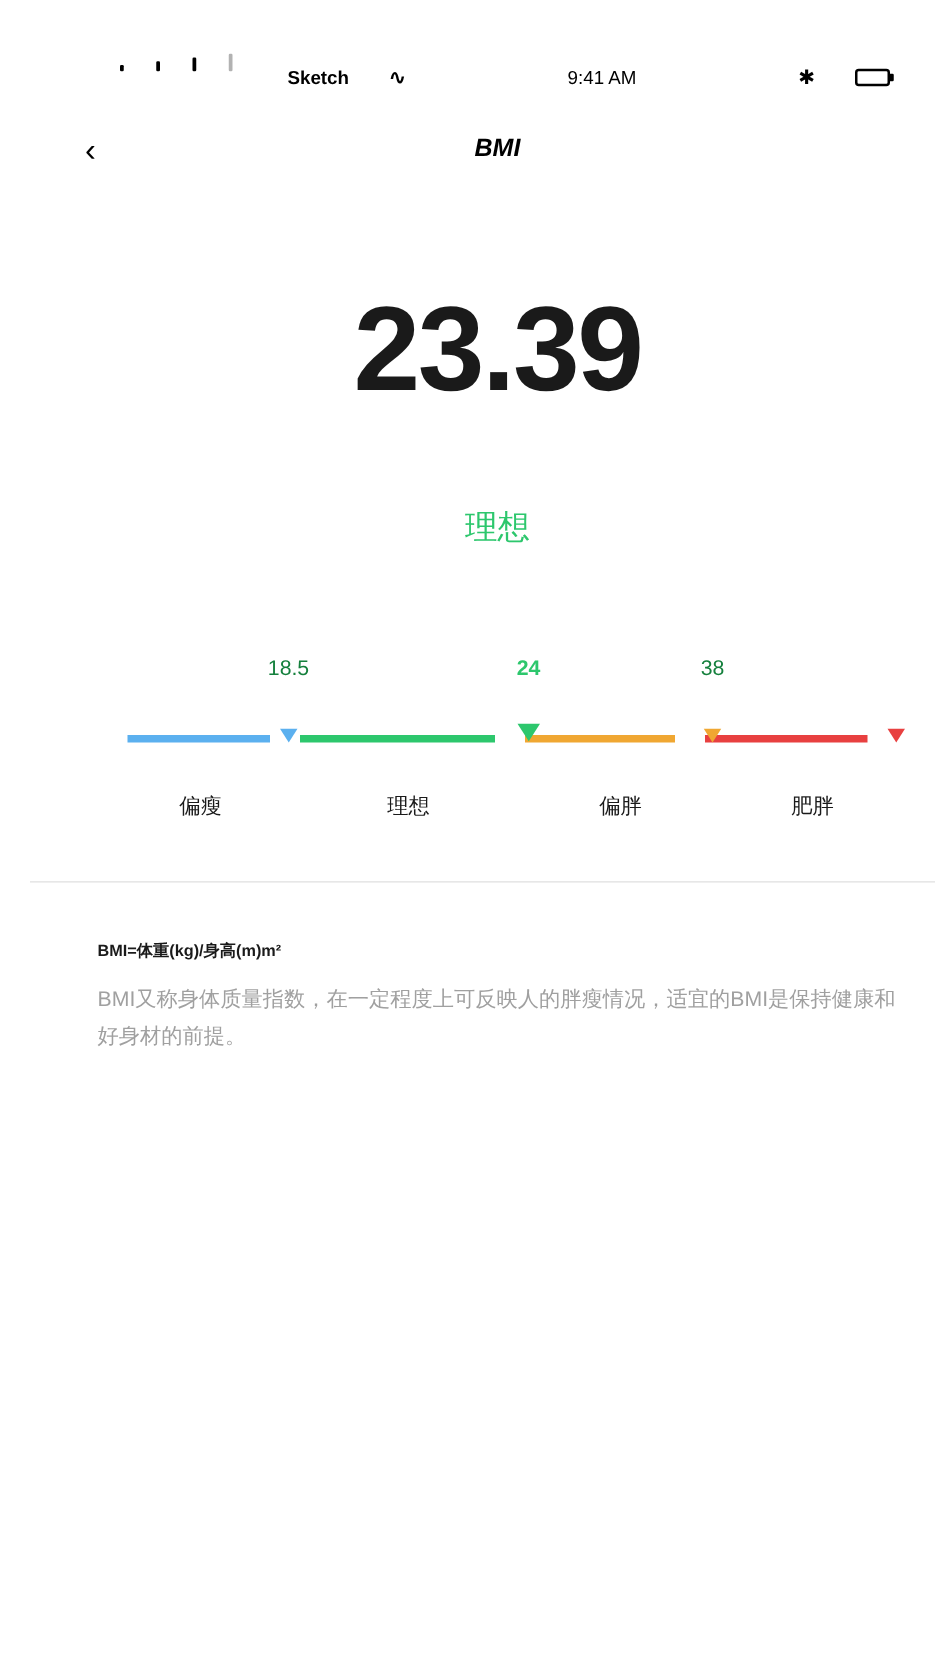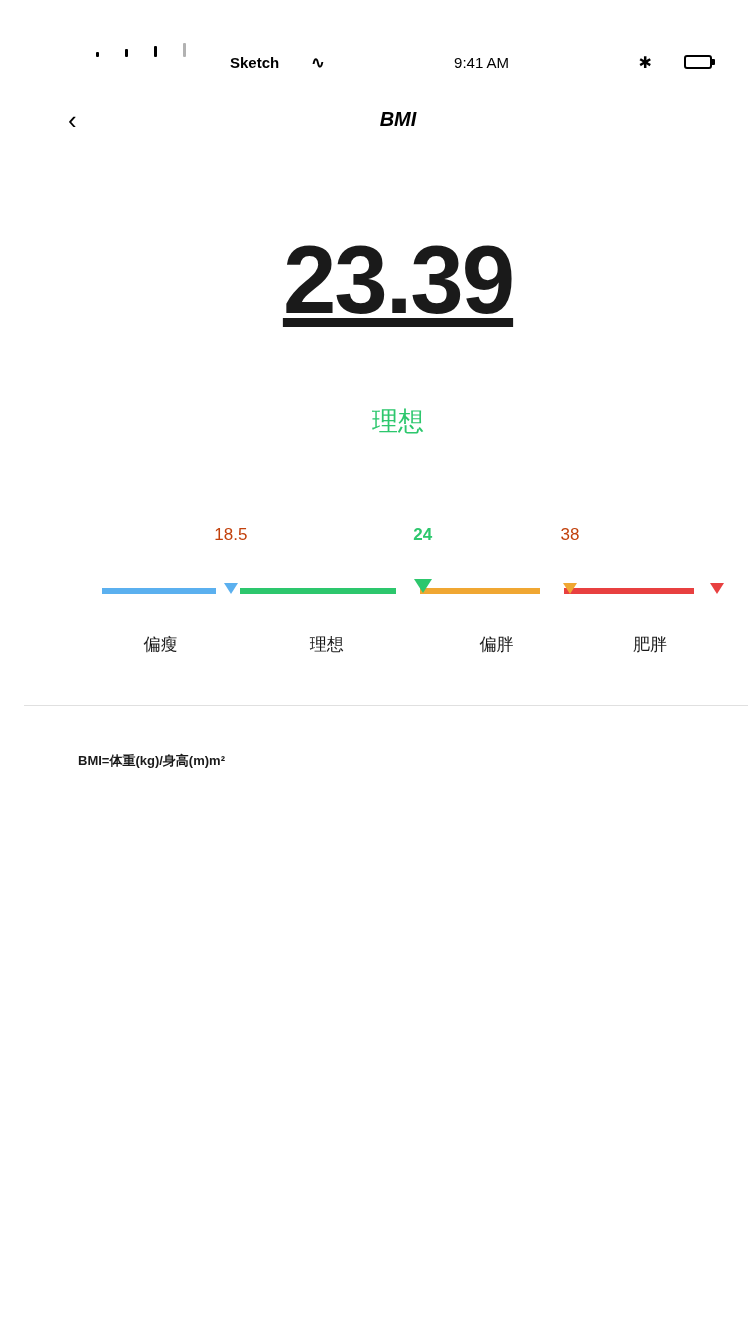--- a/index.html
+++ b/index.html
@@ -119,21 +119,20 @@
       justify-content: center;
       align-items: center;
       padding: 60px 0 30px;
     }
     .bmi-value {
       font-size: 96px;
       font-weight: 800;
       color: #1a1a1a;
       letter-spacing: -2px;
       line-height: 1;
-      text-decoration: underline;
     }
 
     
     .bmi-status-section {
       display: flex;
       justify-content: center;
       padding: 10px 0 50px;
     }
     .bmi-status-label {
       font-size: 26px;
@@ -150,21 +149,21 @@
       display: flex;
       position: relative;
       height: 36px;
       margin-bottom: 2px;
     }
 
     .scale-label-top {
       position: absolute;
       font-size: 17px;
       font-weight: 500;
-      color: #c2410c;
+      color: #15803d;
       transform: translateX(-50%);
     }
 
     
     .scale-bar-wrapper {
       position: relative;
       height: 48px;
       display: flex;
       align-items: center;
     }
@@ -319,13 +318,14 @@
     <span class="scale-category-label" style="left:63.5%;">偏胖</span>
     <span class="scale-category-label" style="left:87.5%;">肥胖</span>
   </div>
 
 </div>
 
 <div class="divider"></div>
 
 <div class="formula-section">
   <div class="formula-title">BMI=体重(kg)/身高(m)m²</div>
+  <div class="formula-desc">BMI又称身体质量指数，在一定程度上可反映人的胖瘦情况，适宜的BMI是保持健康和好身材的前提。</div>
 </div>
 
 </body></html>

